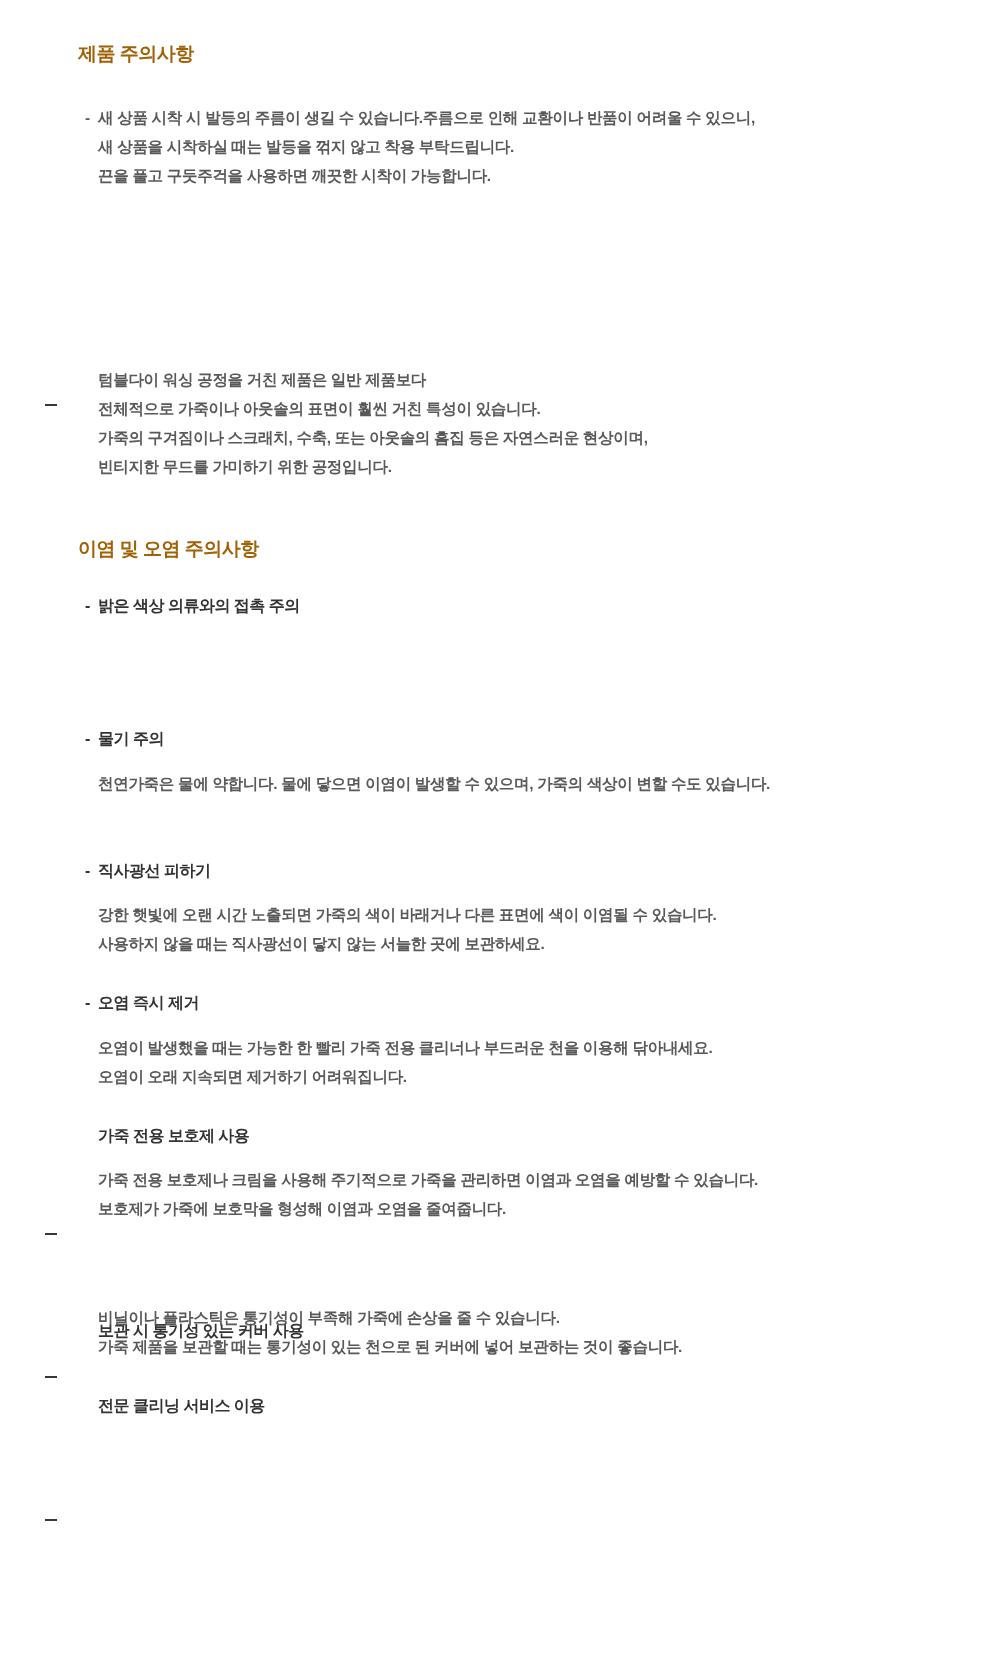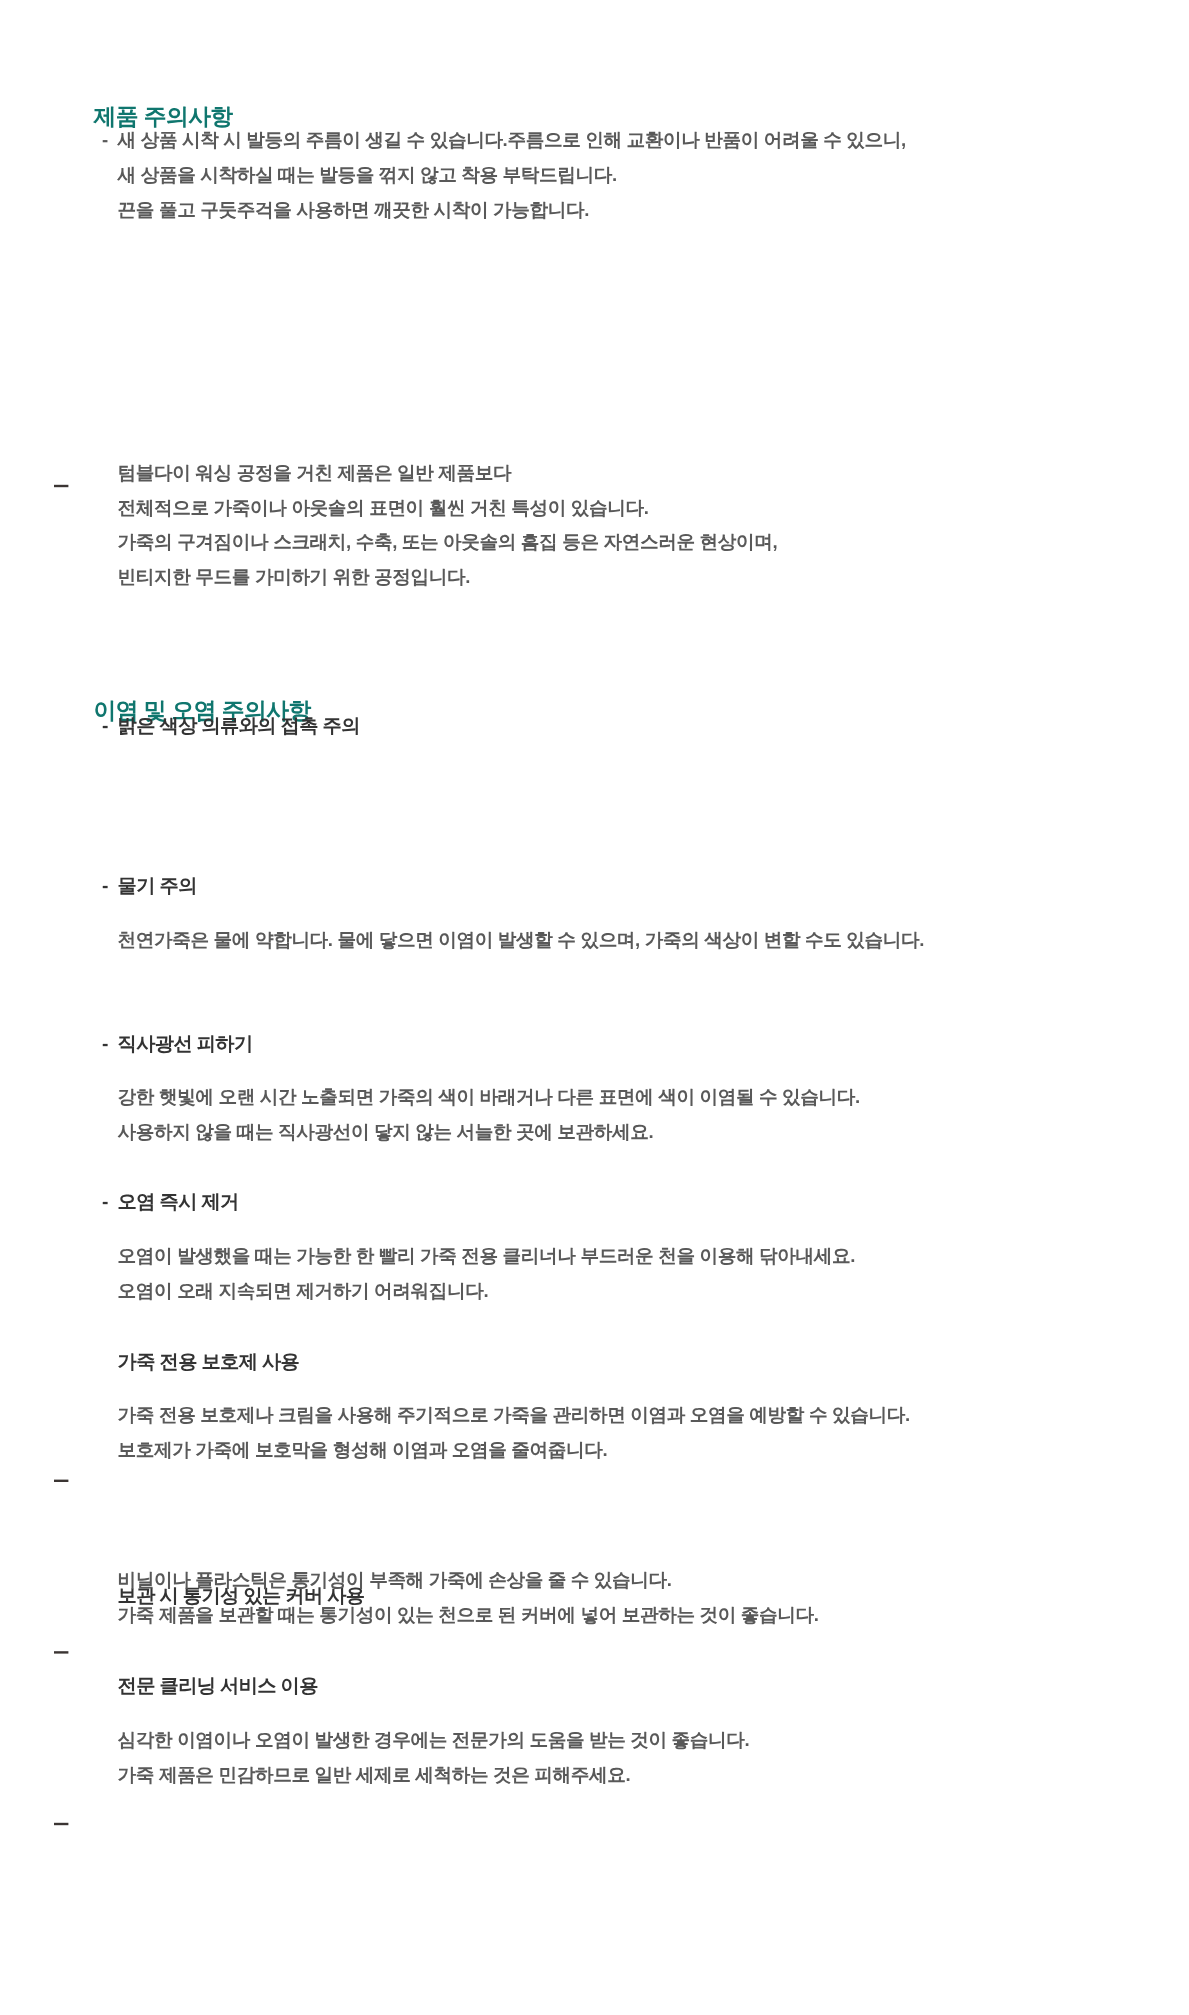--- a/index.html
+++ b/index.html
@@ -9,25 +9,24 @@
     height:1679px;
     background:#ffffff;
     font-family:"Liberation Sans","DejaVu Sans",sans-serif;
     overflow:hidden;
   }
   .sec-title{
     position:absolute;
     left:78px;
     font-size:19px;
     font-weight:bold;
-    color:#0f766e;
+    color:#a16207;
     letter-spacing:-0.5px;
     line-height:24px;
     white-space:nowrap;
-    margin-top:44px;
   }
   .para{
     position:absolute;
     left:85px;
     font-size:15.5px;
     color:#595959;
     letter-spacing:-0.3px;
     line-height:29px;
     white-space:nowrap;
     font-weight:bold;
@@ -59,21 +58,21 @@
 
   <div class="sec-title" style="top:42px">제품 주의사항</div>
 
   <div class="para" style="top:103px">
     <div><span class="mk">-</span><span>새 상품 시착 시 발등의 주름이 생길 수 있습니다.주름으로 인해 교환이나 반품이 어려울 수 있으니,</span></div>
     <div class="ind">새 상품을 시착하실 때는 발등을 꺾지 않고 착용 부탁드립니다.</div>
     <div class="ind">끈을 풀고 구둣주걱을 사용하면 깨끗한 시착이 가능합니다.</div>
   </div>
 
 
-  <div class="para" style="top:380px">
+  <div class="para" style="top:365px">
     <div class="ind">텀블다이 워싱 공정을 거친 제품은 일반 제품보다</div>
     <div class="ind">전체적으로 가죽이나 아웃솔의 표면이 훨씬 거친 특성이 있습니다.</div>
     <div class="ind">가죽의 구겨짐이나 스크래치, 수축, 또는 아웃솔의 흠집 등은 자연스러운 현상이며,</div>
     <div class="ind">빈티지한 무드를 가미하기 위한 공정입니다.</div>
   </div>
 
   <div class="stray-dash" style="top:404px"></div>
 
   <div class="sec-title" style="top:537px">이염 및 오염 주의사항</div>
 
@@ -104,19 +103,15 @@
   <div class="stray-dash" style="top:1233px"></div>
 
   <div class="sub-head" style="top:1320px"><span class="ind">보관 시 통기성 있는 커버 사용</span></div>
   <div class="para" style="top:1303px">
     <div class="ind">비닐이나 플라스틱은 통기성이 부족해 가죽에 손상을 줄 수 있습니다.</div>
     <div class="ind">가죽 제품을 보관할 때는 통기성이 있는 천으로 된 커버에 넣어 보관하는 것이 좋습니다.</div>
   </div>
   <div class="stray-dash" style="top:1376px"></div>
 
   <div class="sub-head" style="top:1395px"><span class="ind">전문 클리닝 서비스 이용</span></div>
-  <div class="para" style="top:1436px">
-    <div class="ind">심각한 이염이나 오염이 발생한 경우에는 전문가의 도움을 받는 것이 좋습니다.</div>
-    <div class="ind">가죽 제품은 민감하므로 일반 세제로 세척하는 것은 피해주세요.</div>
-  </div>
   <div class="stray-dash" style="top:1519px"></div>
 
 </div>
 
 </body></html>

